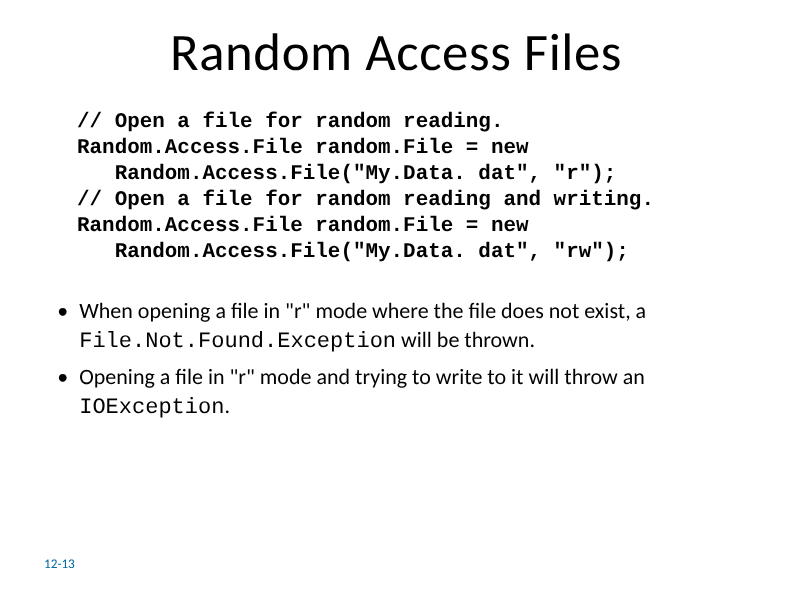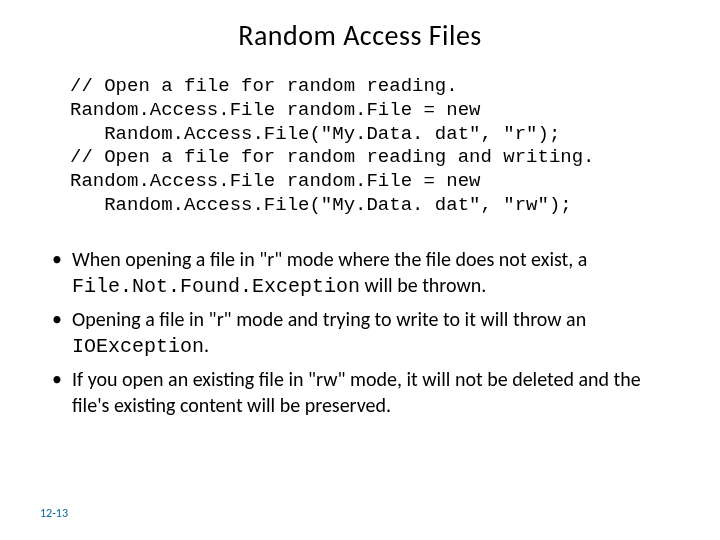--- a/index.html
+++ b/index.html
@@ -13,29 +13,29 @@
     overflow: hidden;
   }
   .slide {
     width: 720px;
     height: 540px;
     position: relative;
     box-sizing: border-box;
     padding: 18px 40px 0 40px;
   }
   .title {
-    font-size: 28px;
+    font-size: 48px;
     font-weight: 400;
     text-align: center;
     margin: 0 0 22px 0;
     letter-spacing: 0.5px;
   }
   .code-block {
     font-family: "Courier New", Courier, monospace;
-    font-weight: normal;
+    font-weight: bold;
     font-size: 19px;
     line-height: 1.25;
     margin: 0 0 28px 30px;
     white-space: pre;
   }
   .bullets {
     font-size: 20px;
     line-height: 1.3;
     margin: 0 0 0 6px;
     padding: 0;
@@ -79,20 +79,17 @@
 <span>Random.Access.File random.File = new</span>
 <span>   Random.Access.File("My.Data. dat", "rw");</span></div>
 
   <ul class="bullets">
     <li>
       <span>When opening a file in "r" mode where the file does not exist, a </span><span class="mono">File.Not.Found.Exception</span><span> will be thrown.</span>
     </li>
     <li>
       <span>Opening a file in "r" mode and trying to write to it will throw an </span><span class="mono">IOException</span><span>.</span>
     </li>
-    <li>
-      <span>If you open an existing file in "rw" mode, it will not be deleted and the file's existing content will be preserved.</span>
-    </li>
   </ul>
 
   <div class="footer">12-13</div>
 
 </div>
 
 </body></html>

